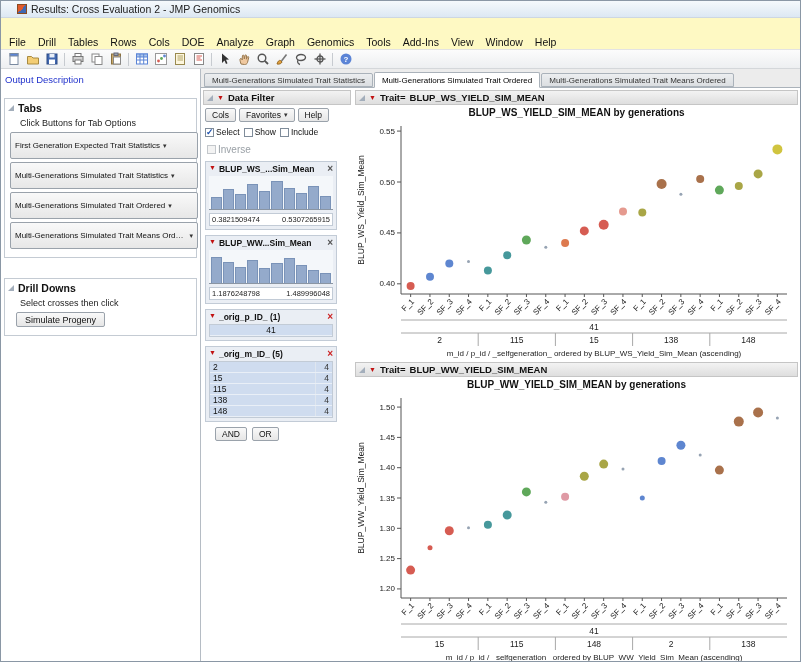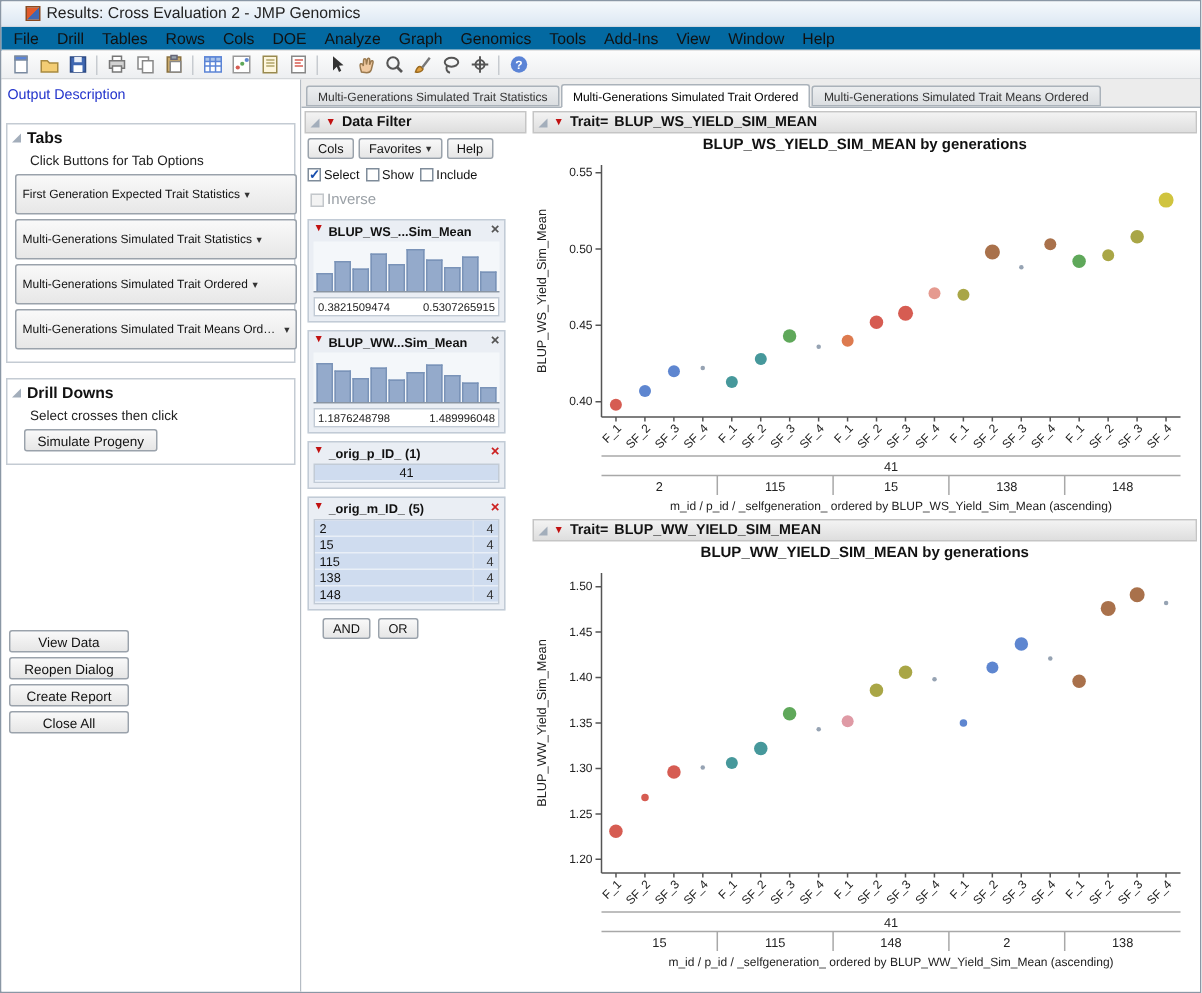--- a/index.html
+++ b/index.html
@@ -3,29 +3,29 @@
 <meta charset="utf-8">
 <style>
   *{margin:0;padding:0;box-sizing:border-box}
   html,body{width:801px;height:662px;overflow:hidden}
   body{font-family:"Liberation Sans",sans-serif;font-size:10px;color:#111;background:#f0f0f0}
   button{font-family:inherit;color:inherit}
   .window{width:801px;height:662px;display:flex;flex-direction:column;border:1px solid #8a97a5;background:#fff}
   .titlebar{height:17px;background:linear-gradient(#f5f9fc,#dde8f3);display:flex;align-items:center;padding:0 16px;border-bottom:1px solid #cdd7e2;flex:0 0 auto}
   .appicon{width:10px;height:10px;margin-right:4px;background:linear-gradient(135deg,#e05a2b 0 50%,#3f67b1 50% 100%);border:1px solid #8a4a20;flex:0 0 auto}
   .title{font-size:10.5px;color:#222;white-space:nowrap}
-  .menubar{height:16px;background:#0369a1;display:flex;align-items:flex-end;padding:0 2px;border-bottom:1px solid #e3e3e3;flex:0 0 auto}
+  .menubar{height:32px;background:#fef9c3;display:flex;align-items:flex-end;padding:0 2px;border-bottom:1px solid #e3e3e3;flex:0 0 auto}
   .menu-item{padding:1px 6px;font-size:10.5px;cursor:default;white-space:nowrap}
   .toolbar{height:19px;background:linear-gradient(#fcfcfc,#edeff1);display:flex;align-items:center;padding:0 3px;border-bottom:1px solid #d4d7da;flex:0 0 auto}
   .tb-icon{width:17px;height:16px;display:inline-flex;align-items:center;justify-content:center;margin:0 1px;border:1px solid transparent;border-radius:2px;cursor:pointer}
   .tb-sep{width:1px;height:13px;background:#c7cbd0;margin:0 3px;flex:0 0 auto}
   .body{flex:1;display:flex;min-height:0}
   .sidebar{width:200px;background:#fff;border-right:1px solid #b5bcc4;padding:3px;flex:0 0 auto;overflow:hidden}
   .outlink{color:#2233cc;font-size:9.5px;display:inline-block;margin:2px 0 13px 1px;cursor:pointer}
-  .groupbox{border:1px solid #c4cbd3;margin-bottom:10px;padding:2px 3px 5px;background:#fff}
+  .groupbox{border:1px solid #c4cbd3;margin-bottom:20px;padding:2px 3px 5px;background:#fff}
   .gb-title{display:flex;align-items:center;gap:4px;font-weight:bold;font-size:10.5px;padding:1px 0 4px}
   .hint{font-size:9px;color:#222;margin:0 0 4px 12px}
   .ddbtn{display:flex;align-items:center;width:188px;height:27px;margin:0 0 3px 2px;padding:0 4px;background:linear-gradient(#f9f9f9,#e7e7e7);border:1px solid #9aa2ab;border-radius:2px;font-size:8px;cursor:pointer;white-space:nowrap}
   .ddbtn .lbl{flex:0 1 auto;overflow:hidden;text-overflow:ellipsis}
   .ddarrow{font-size:7px;color:#333;margin-left:3px;flex:0 0 auto}
   .pushbtn{display:inline-flex;align-items:center;justify-content:center;height:15px;padding:0 8px;background:linear-gradient(#f9f9f9,#e6e6e6);border:1px solid #9aa2ab;border-radius:2px;font-size:9px;cursor:pointer;white-space:nowrap}
   .sidebar .pushbtn{margin:0 0 3px 2px}
   .drillbtn{margin-left:8px !important}
   .actionbtns{margin-top:110px}
   .actionbtns .pushbtn{width:80px;display:flex}
@@ -242,26 +242,20 @@
 
       <div class="groupbox">
         <div class="gb-title">
           <span class="disc"></span>
           <span>Drill Downs</span>
         </div>
         <div class="hint">Select crosses then click</div>
         <div id="drillButtons"><button class="pushbtn drillbtn">Simulate Progeny</button></div>
       </div>
 
-      <div class="actionbtns" id="actionButtons">
-          <button class="pushbtn">View Data</button>
-          <button class="pushbtn">Reopen Dialog</button>
-          <button class="pushbtn">Create Report</button>
-          <button class="pushbtn">Close All</button>
-        </div>
     </div>
 
     <div class="main">
       <div class="tabstrip" id="tabstrip">
           <span class="tab">Multi-Generations Simulated Trait Statistics</span>
           <span class="tab active">Multi-Generations Simulated Trait Ordered</span>
           <span class="tab">Multi-Generations Simulated Trait Means Ordered</span>
         </div>
       <div class="content">
 

